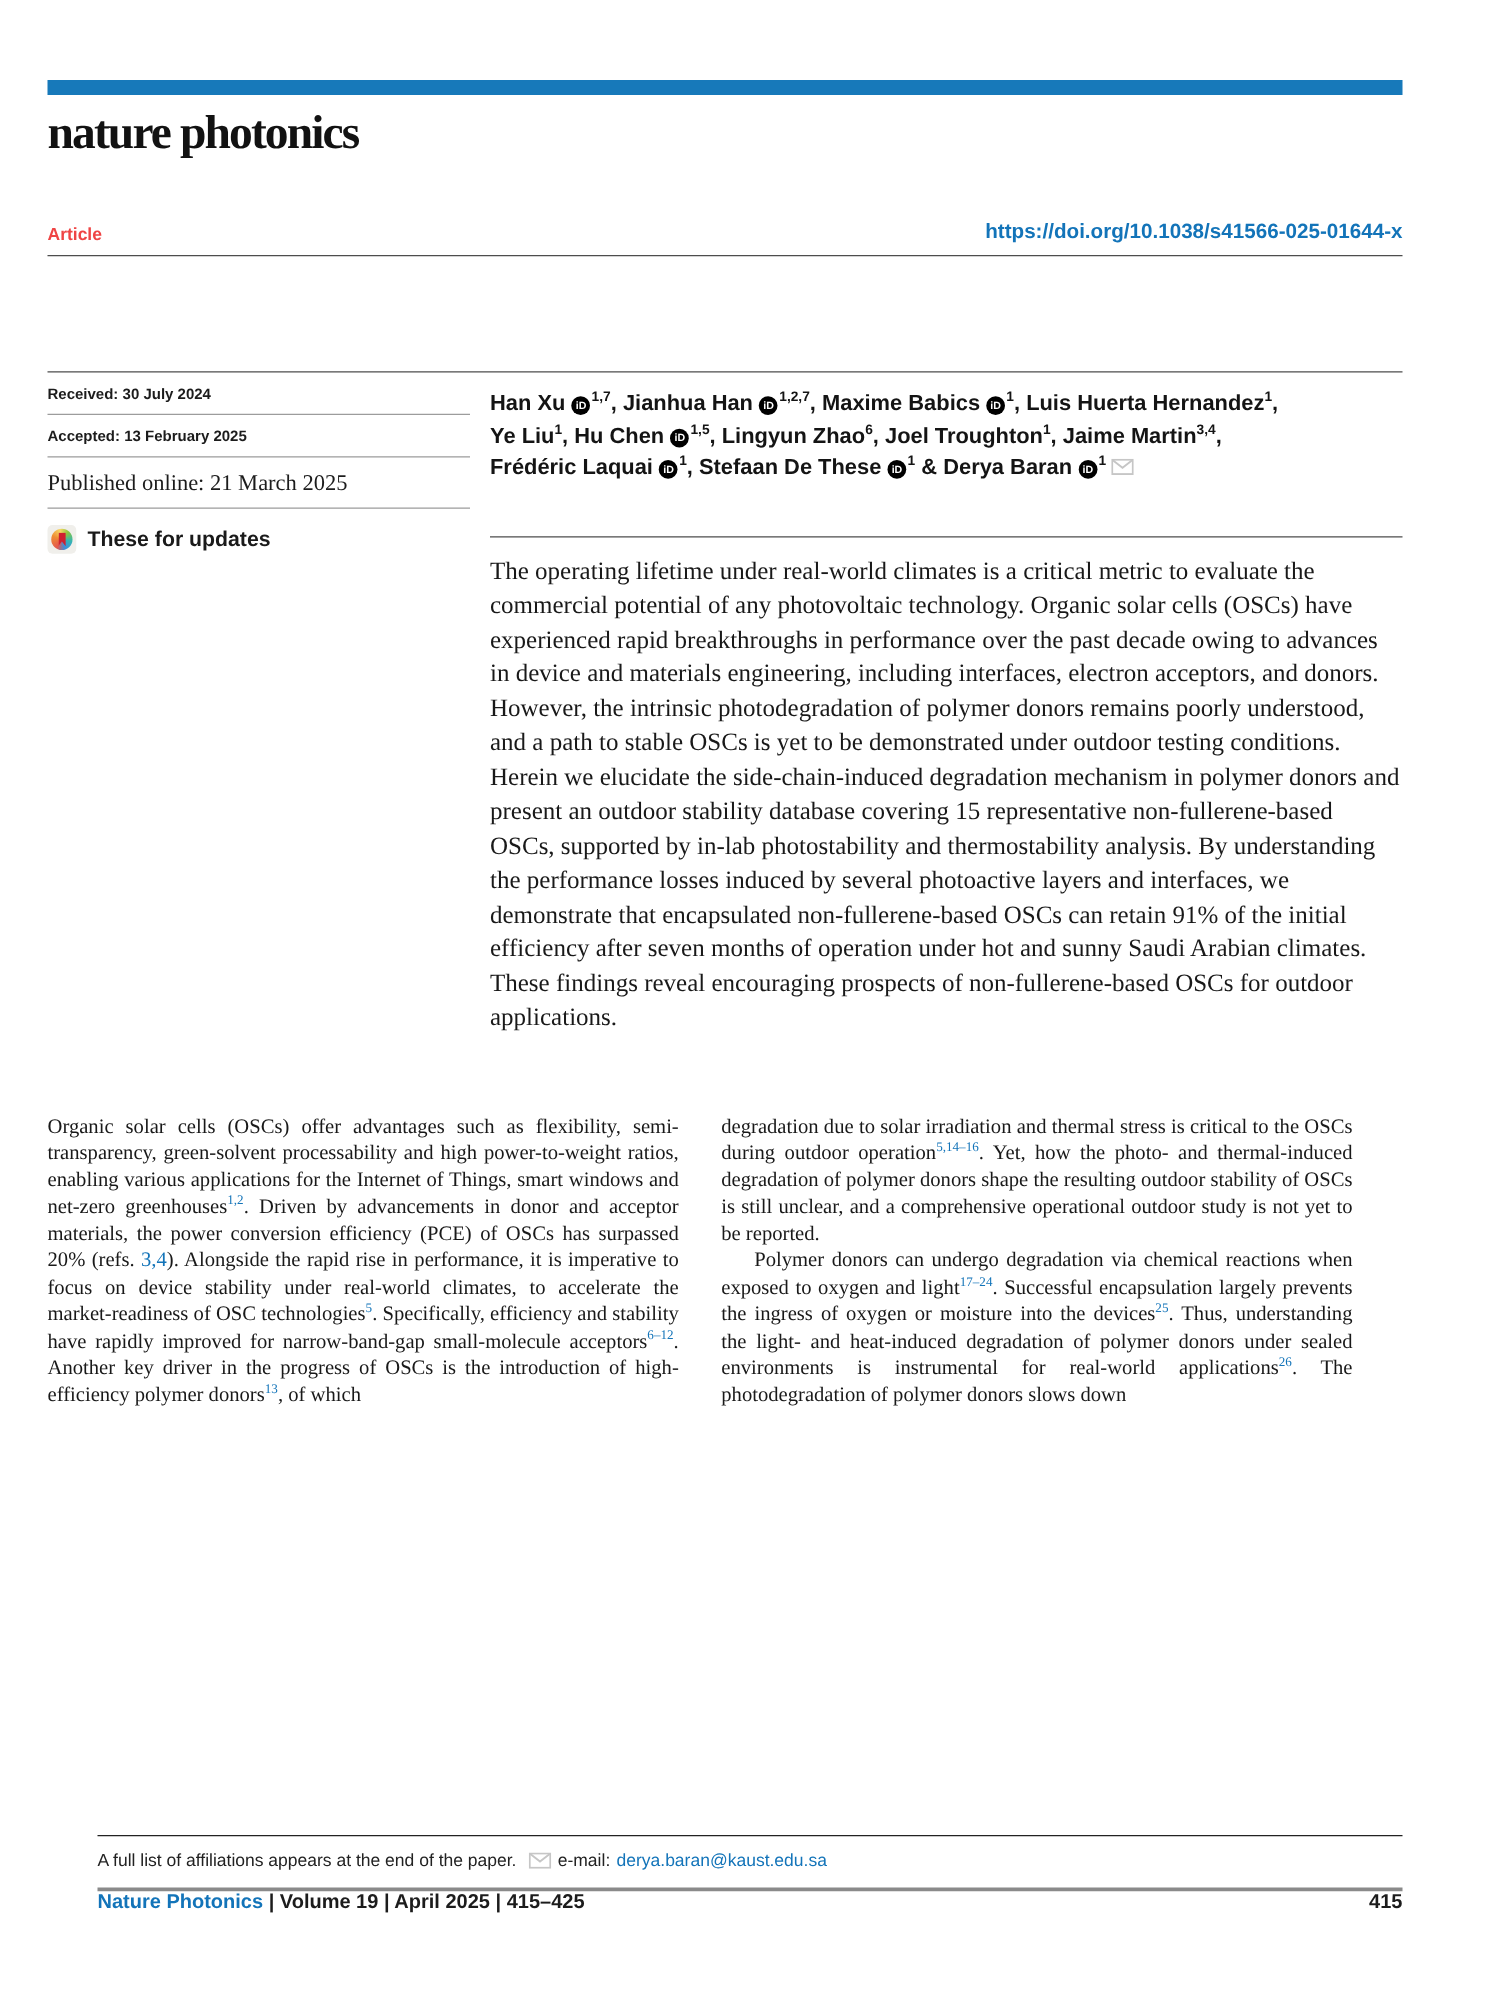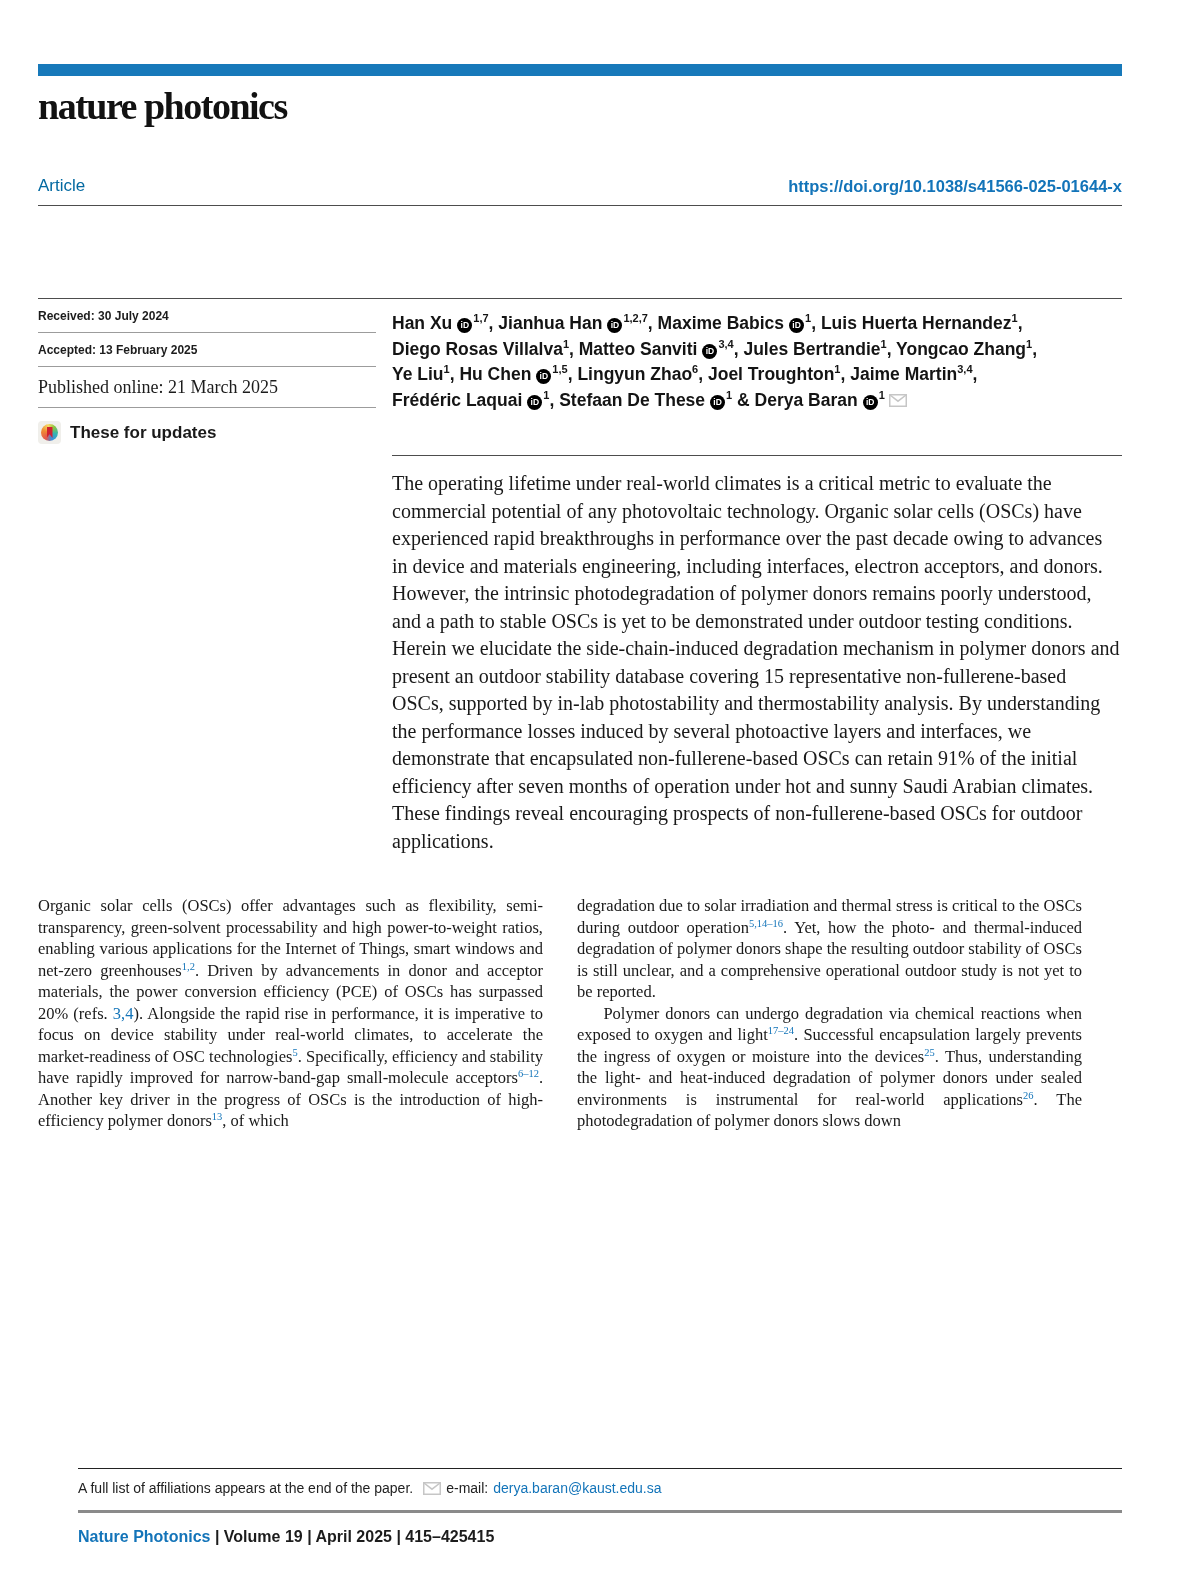--- a/index.html
+++ b/index.html
@@ -8,21 +8,21 @@
     --ink:#1a1a1a;
   }
   html,body{margin:0;padding:0;background:#fff;}
   body{width:1200px;height:1593px;overflow:hidden;font-family:"Liberation Sans",sans-serif;color:var(--ink);}
   .page{position:relative;box-sizing:border-box;width:1200px;height:1593px;padding:64px 78px 0 38px;background:#fff;}
 
   .topbar{height:12px;background:var(--bar);}
   .logo{margin-top:8px;font-family:"Liberation Serif",serif;font-weight:bold;font-size:38px;letter-spacing:-1.5px;color:#121212;}
 
   .article-row{display:flex;justify-content:space-between;align-items:flex-end;margin-top:48px;}
-  .article-label{font-size:17px;font-weight:normal;color:#0369a1;}
+  .article-label{font-size:14px;font-weight:bold;color:#ef4444;}
   .doi-link{font-size:16.5px;font-weight:bold;color:var(--link);text-decoration:none;cursor:pointer;text-align:right;}
 
   .rule{border-top:1px solid #4d4d4d;}
   .rule-article{margin-top:9px;}
 
   .title{margin:16px 0 0 0;font-family:"Liberation Serif",serif;font-weight:bold;font-size:46px;line-height:53px;letter-spacing:-0.5px;color:#111;}
 
   .meta-grid{display:flex;margin-top:92px;border-top:1px solid #4d4d4d;}
   .meta-left{flex:none;width:338px;margin-right:16px;}
   .meta-row{padding:10px 0 9px 0;border-bottom:1px solid #9c9c9c;font-size:12px;font-weight:bold;color:#1c1c1c;}
@@ -37,35 +37,35 @@
   .meta-right{flex:1;padding-top:12px;min-width:0;}
   .authors{font-size:17.5px;font-weight:bold;line-height:25.5px;color:#141414;}
   .authors sup{font-size:11px;line-height:0;}
   .orcid{display:inline-block;width:15px;height:15px;border-radius:50%;background:#000;color:#fff;
     font-size:8.5px;line-height:15px;text-align:center;font-weight:bold;margin:0 1px 0 5px;vertical-align:1px;cursor:pointer;}
   .env-author{margin-left:4px;vertical-align:-1px;cursor:pointer;}
 
   .abstract-rule{margin-top:42px;}
   .abstract{margin:14px 0 0 0;font-family:"Liberation Serif",serif;font-size:20px;line-height:27.5px;color:#191919;}
 
-  .body-cols{display:flex;gap:34px;margin-top:40px;}
+  .body-cols{display:flex;gap:34px;margin-top:61px;}
   .body-col{width:505px;font-family:"Liberation Serif",serif;font-size:16.5px;line-height:21.5px;text-align:justify;color:#191919;}
   .body-col p{margin:0;}
   .body-col p.indent{text-indent:1.6em;}
   sup.ref{color:var(--link);font-size:10.5px;line-height:0;cursor:pointer;}
   .ref-inline{color:var(--link);cursor:pointer;}
 
   .footer{position:absolute;left:78px;right:78px;top:1468px;}
   .footnote-rule{border-top:1px solid #222;}
   .footnote{margin-top:11px;font-size:14px;color:#222;display:flex;align-items:center;white-space:nowrap;}
   .env-footer{margin:0 5px 0 10px;}
   .email-label{color:#222;}
   .email-link{color:var(--link);text-decoration:none;margin-left:5px;cursor:pointer;}
   .thick-rule{margin-top:14px;border-top:3px solid #8a8a8a;}
-  .journal-line{margin-top:15px;display:flex;font-size:16px;font-weight:bold;color:#1c1c1c;}
+  .journal-line{margin-top:0;display:flex;justify-content:space-between;font-size:16px;font-weight:bold;color:#1c1c1c;}
   .j-name{color:var(--link);}
 </style>
 </head>
 <body>
 
 <div class="page">
 
   <div class="topbar"></div>
   <div class="logo">nature photonics</div>
 
@@ -86,21 +86,20 @@
           <span class="cm-circle"></span>
           <span class="cm-bookmark"></span>
         </span>
         <span>These for updates</span>
       </div>
     </div>
 
     <div class="meta-right">
       <div class="authors">
           <div><span>Han Xu</span><span class="orcid">iD</span><sup>1,7</sup>, <span>Jianhua Han</span><span class="orcid">iD</span><sup>1,2,7</sup>, <span>Maxime Babics</span><span class="orcid">iD</span><sup>1</sup>, <span>Luis Huerta Hernandez</span><sup>1</sup>,</div>
-          <div><span>Diego Rosas Villalva</span><sup>1</sup>, <span>Matteo Sanviti</span><span class="orcid">iD</span><sup>3,4</sup>, <span>Jules Bertrandie</span><sup>1</sup>, <span>Yongcao Zhang</span><sup>1</sup>,</div>
           <div><span>Ye Liu</span><sup>1</sup>, <span>Hu Chen</span><span class="orcid">iD</span><sup>1,5</sup>, <span>Lingyun Zhao</span><sup>6</sup>, <span>Joel Troughton</span><sup>1</sup>, <span>Jaime Martin</span><sup>3,4</sup>,</div>
           <div><span>Frédéric Laquai</span><span class="orcid">iD</span><sup>1</sup>, <span>Stefaan De These</span><span class="orcid">iD</span><sup>1</sup> &amp; <span>Derya Baran</span><span class="orcid">iD</span><sup>1</sup><svg class="env-author" width="18" height="13" viewBox="0 0 18 13" aria-hidden="true">
     <rect x="0.75" y="0.75" width="16.5" height="11.5" fill="none" stroke="#c6c6c6" stroke-width="1.5"></rect>
     <path d="M1 1 L9 7.2 L17 1" fill="none" stroke="#c6c6c6" stroke-width="1.5"></path>
   </svg></div>
         </div>
       <div class="rule abstract-rule"></div>
       <p class="abstract">The operating lifetime under real-world climates is a critical metric to evaluate the commercial potential of any photovoltaic technology. Organic solar cells (OSCs) have experienced rapid breakthroughs in performance over the past decade owing to advances in device and materials engineering, including interfaces, electron acceptors, and donors. However, the intrinsic photodegradation of polymer donors remains poorly understood, and a path to stable OSCs is yet to be demonstrated under outdoor testing conditions. Herein we elucidate the side-chain-induced degradation mechanism in polymer donors and present an outdoor stability database covering 15 representative non-fullerene-based OSCs, supported by in-lab photostability and thermostability analysis. By understanding the performance losses induced by several photoactive layers and interfaces, we demonstrate that encapsulated non-fullerene-based OSCs can retain 91% of the initial efficiency after seven months of operation under hot and sunny Saudi Arabian climates. These findings reveal encouraging prospects of non-fullerene-based OSCs for outdoor applications.</p>
     </div>
   </div>

